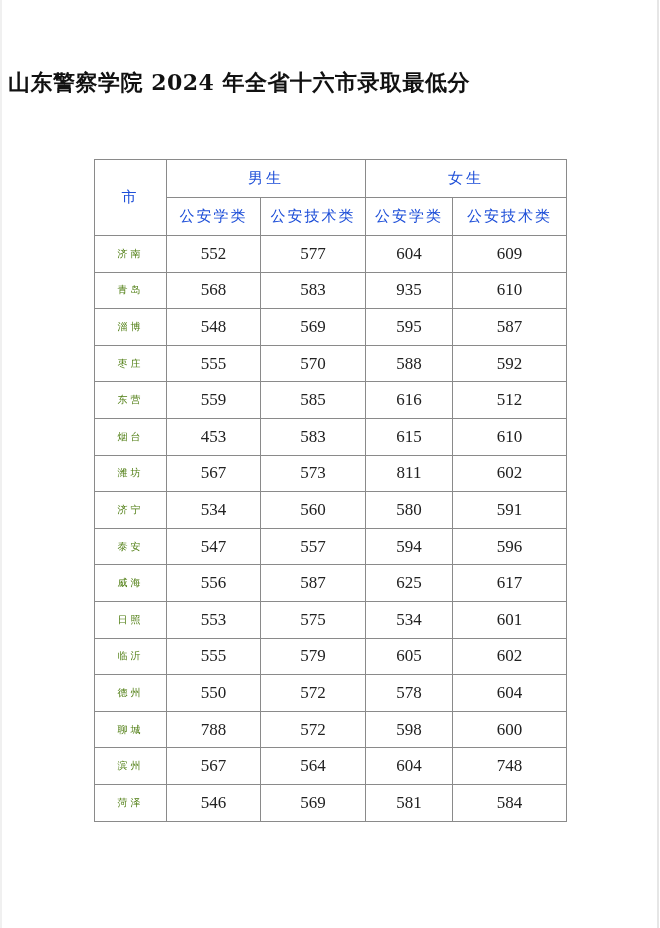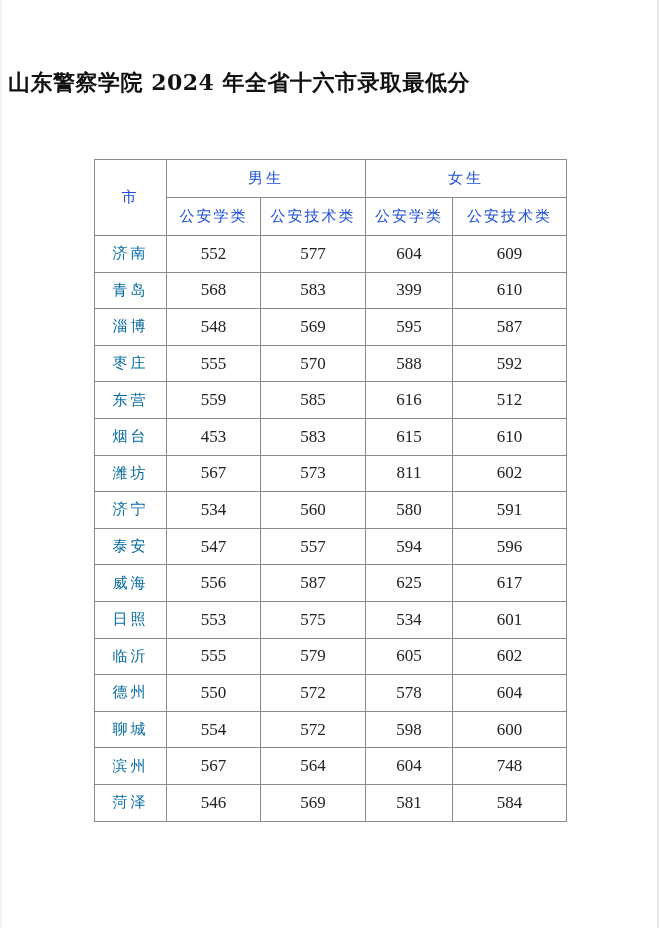--- a/index.html
+++ b/index.html
@@ -67,23 +67,23 @@
     table.scores th.sub {
       letter-spacing: 2px;
       font-size: 15px;
     }
     table.scores td {
       height: 35.6px;
       font-size: 17px;
     }
     table.scores td.city {
       font-family: Liberation Sans, sans-serif;
-      font-size: 15px;
+      font-size: 10px;
       letter-spacing: 3px;
-      color: #0369a1;
+      color: #4d7c0f;
     }
   </style>
 </head>
 <body>
 
 <div class="page-edge-left"></div>
 <div class="page-edge-right"></div>
 
 <div class="doc-title">山东警察学院 2024 年全省十六市录取最低分</div>
 
@@ -113,21 +113,21 @@
         <td class="city">济南</td>
         <td>552</td>
         <td>577</td>
         <td>604</td>
         <td>609</td>
       </tr>
       <tr>
         <td class="city">青岛</td>
         <td>568</td>
         <td>583</td>
-        <td>399</td>
+        <td>935</td>
         <td>610</td>
       </tr>
       <tr>
         <td class="city">淄博</td>
         <td>548</td>
         <td>569</td>
         <td>595</td>
         <td>587</td>
       </tr>
       <tr>
@@ -195,21 +195,21 @@
       </tr>
       <tr>
         <td class="city">德州</td>
         <td>550</td>
         <td>572</td>
         <td>578</td>
         <td>604</td>
       </tr>
       <tr>
         <td class="city">聊城</td>
-        <td>554</td>
+        <td>788</td>
         <td>572</td>
         <td>598</td>
         <td>600</td>
       </tr>
       <tr>
         <td class="city">滨州</td>
         <td>567</td>
         <td>564</td>
         <td>604</td>
         <td>748</td>

